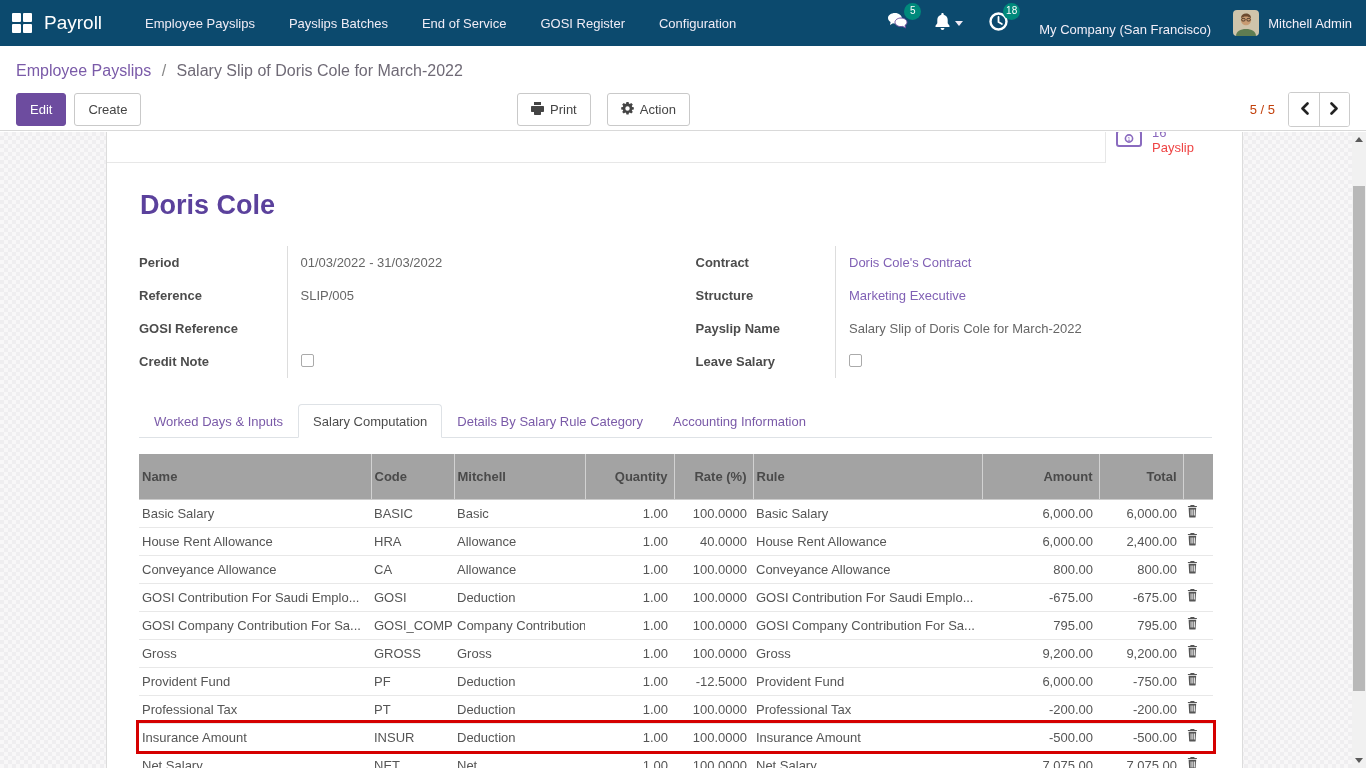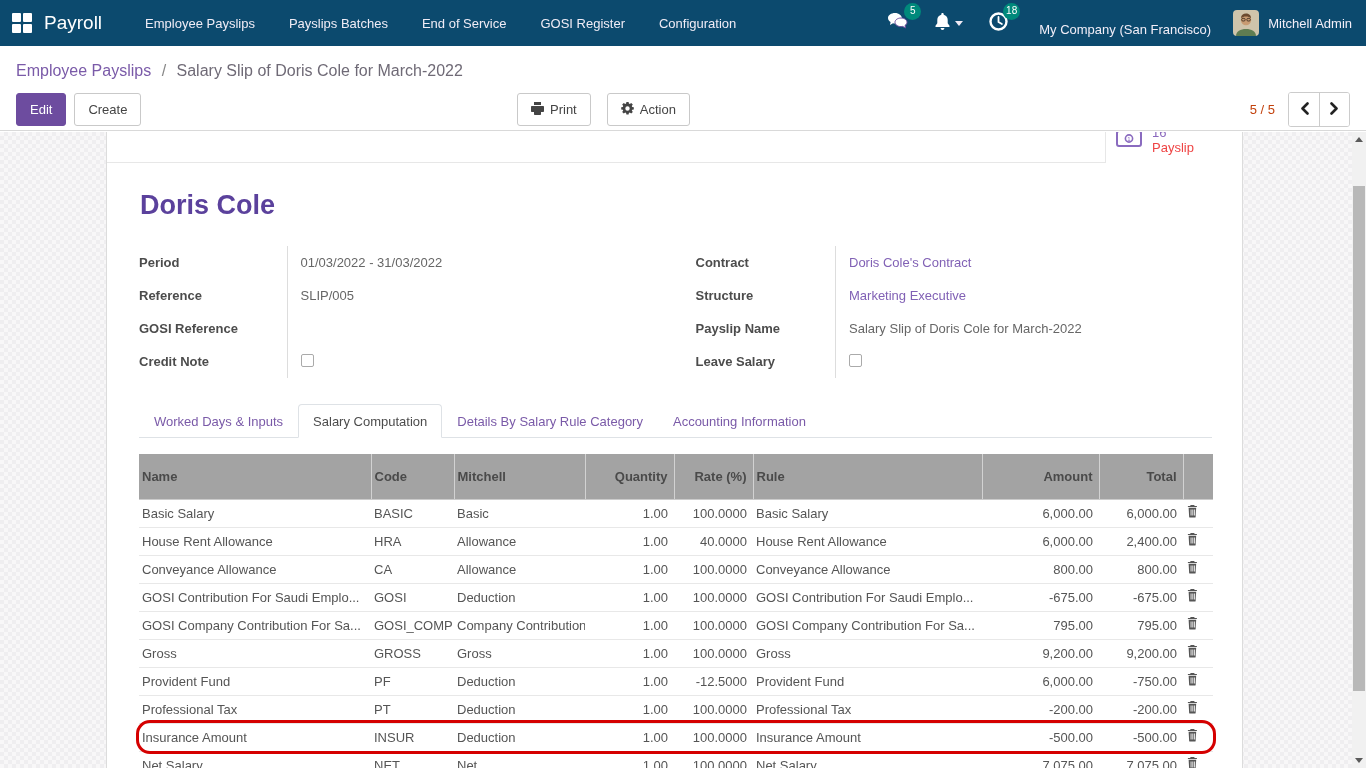--- a/index.html
+++ b/index.html
@@ -69,21 +69,21 @@
   .tabs { display:flex; margin-top:26px; border-bottom:1px solid #dee2e6; height:34px; }
   .tab { font-size:13px; padding:0 14px; display:flex; align-items:center; color:#7a5aa8; cursor:pointer; border:1px solid transparent; border-radius:4px 4px 0 0; margin-bottom:-1px; height:34px; }
   .tab.active { background:#fff; color:#4c4c4c; border-color:#dee2e6 #dee2e6 #fff #dee2e6; cursor:default; }
 
   
   table.list { border-collapse:collapse; table-layout:fixed; width:1074px; margin-top:16px; font-size:13px; }
   table.list th { height:45px; background:#a3a3a3; font-weight:bold; color:#4a4a4a; border-right:1px solid #d2d2d2; border-bottom:1px solid #cbcbcb; padding:0 6px 0 3px; text-align:left; white-space:nowrap; overflow:hidden; }
   table.list th:last-child { border-right:none; }
   table.list td { height:28px; border-bottom:1px solid #e8e8e8; color:#555; padding:0 6px 0 3px; white-space:nowrap; overflow:hidden; cursor:pointer; }
   table.list th.num, table.list td.num { text-align:right; }
-  table.list tr.highlight { outline:3px solid #d50000; outline-offset:0;border-radius:11px; }
+  table.list tr.highlight { outline:3px solid #d50000; outline-offset:0; }
   .trash-cell { text-align:left; padding-left:4px !important; }
 
   
   .scrollbar { position:absolute; right:0; top:0; bottom:0; width:14px; background:#f1f1f1; }
   .sb-arrow { position:absolute; left:0; width:14px; height:15px; display:flex; align-items:center; justify-content:center; cursor:pointer; }
   .sb-up { top:0; } .sb-down { bottom:0; }
   .tri-up { width:0; height:0; border-left:4px solid transparent; border-right:4px solid transparent; border-bottom:5px solid #5a5a5a; }
   .tri-down { width:0; height:0; border-left:4px solid transparent; border-right:4px solid transparent; border-top:5px solid #5a5a5a; }
   .sb-thumb { position:absolute; left:1px; width:12px; top:54px; height:505px; background:#b8b8b8; cursor:grab; }
 </style>

